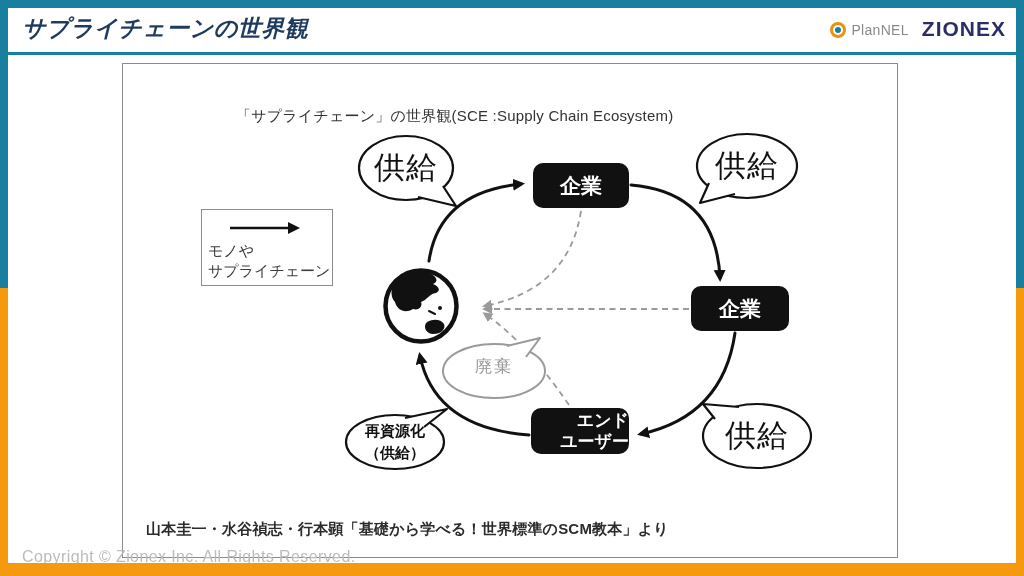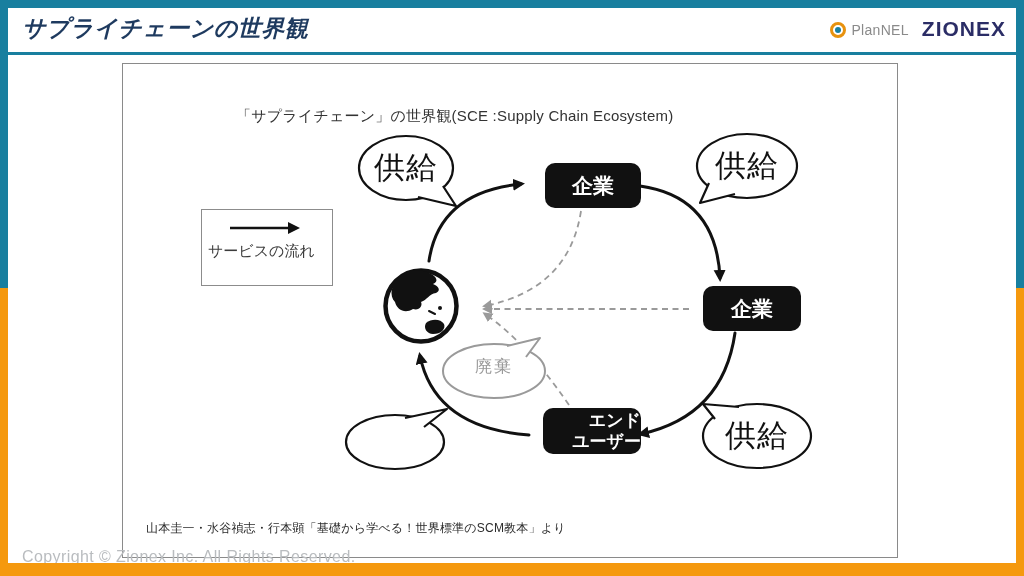--- a/index.html
+++ b/index.html
@@ -43,38 +43,37 @@
     position:absolute;left:78px;top:145px;width:132px;height:77px;
     border:1px solid #8c8c8c;background:#fff;z-index:2;padding:7px 6px 0 6px;
   }
   .legend svg{display:block;margin:2px 0 4px 18px;}
   .legend-label{font-size:15px;color:#3c3c3c;line-height:1.35;white-space:nowrap;}
   
   .node{
     position:absolute;z-index:2;background:#111;border-radius:10px;color:#fff;
     display:flex;flex-direction:column;align-items:center;justify-content:center;
     font-weight:700;
-    margin-left:12px;
   }
   .node-company-top{left:410px;top:99px;width:96px;height:45px;font-size:21px;}
   .node-company-right{left:568px;top:222px;width:98px;height:45px;font-size:21px;}
   .node-end-user{left:408px;top:344px;width:98px;height:46px;font-size:17px;line-height:1.25;align-items:flex-end;}
   
   .bubble-label{
     position:absolute;z-index:3;display:flex;flex-direction:column;align-items:center;justify-content:center;
     color:#111;text-align:center;
   }
   .bl-supply{font-size:31px;font-weight:400;letter-spacing:1px;}
   .bl-tl{left:236px;top:74px;width:94px;height:60px;}
   .bl-tr{left:574px;top:72px;width:100px;height:60px;}
   .bl-br{left:580px;top:342px;width:108px;height:60px;}
   .bl-recycle{left:223px;top:354px;width:98px;height:48px;font-size:15px;font-weight:600;line-height:1.45;}
   .bl-disposal{left:320px;top:282px;width:102px;height:40px;font-size:17px;color:#9a9a9a;font-weight:500;letter-spacing:2px;}
   .citation{
-    position:absolute;left:23px;top:456px;z-index:2;font-size:12px;color:#2b2b2b;white-space:nowrap;letter-spacing:0.2px;
+    position:absolute;left:23px;top:456px;z-index:2;font-size:15px;color:#2b2b2b;white-space:nowrap;letter-spacing:0.2px;font-weight:bold;
   }
   
   .copyright{
     position:absolute;left:22px;top:548px;z-index:3;font-size:16px;color:#b9bcbf;letter-spacing:0.4px;
   }
 </style>
 </head>
 <body>
 
 <div class="slide">
@@ -151,37 +150,42 @@
         <path d="M 306 247 L 312 250" stroke="#111" stroke-width="2" stroke-linecap="round"></path>
       </g>
     </svg>
 
     <div class="diagram-title">「サプライチェーン」の世界観(SCE :Supply Chain Ecosystem)</div>
 
     <div class="legend">
       <svg width="90" height="18" viewBox="0 0 90 18">
         <path d="M 4 9 L 70 9" stroke="#111" stroke-width="2.6" marker-end="url(#ah-black)"></path>
       </svg>
-      <div class="legend-label">サービスの流れ</div>
+      <div class="legend-label">モノや</div>
+      <div class="legend-label">サプライチェーン</div>
     </div>
 
     <div class="node node-company-top">
       <span>企業</span>
     </div>
     <div class="node node-company-right">
       <span>企業</span>
     </div>
     <div class="node node-end-user">
       <span>エンド</span>
       <span>ユーザー</span>
     </div>
 
     <div class="bubble-label bl-supply bl-tl">供給</div>
     <div class="bubble-label bl-supply bl-tr">供給</div>
     <div class="bubble-label bl-supply bl-br">供給</div>
+    <div class="bubble-label bl-recycle">
+      <span>再資源化</span>
+      <span>（供給）</span>
+    </div>
     <div class="bubble-label bl-disposal">廃棄</div>
 
     <div class="citation">山本圭一・水谷禎志・行本顕「基礎から学べる！世界標準のSCM教本」より</div>
   </div>
 
   <div class="copyright">Copyright © Zionex Inc. All Rights Reserved.</div>
 
 </div>
 
 </body></html>

